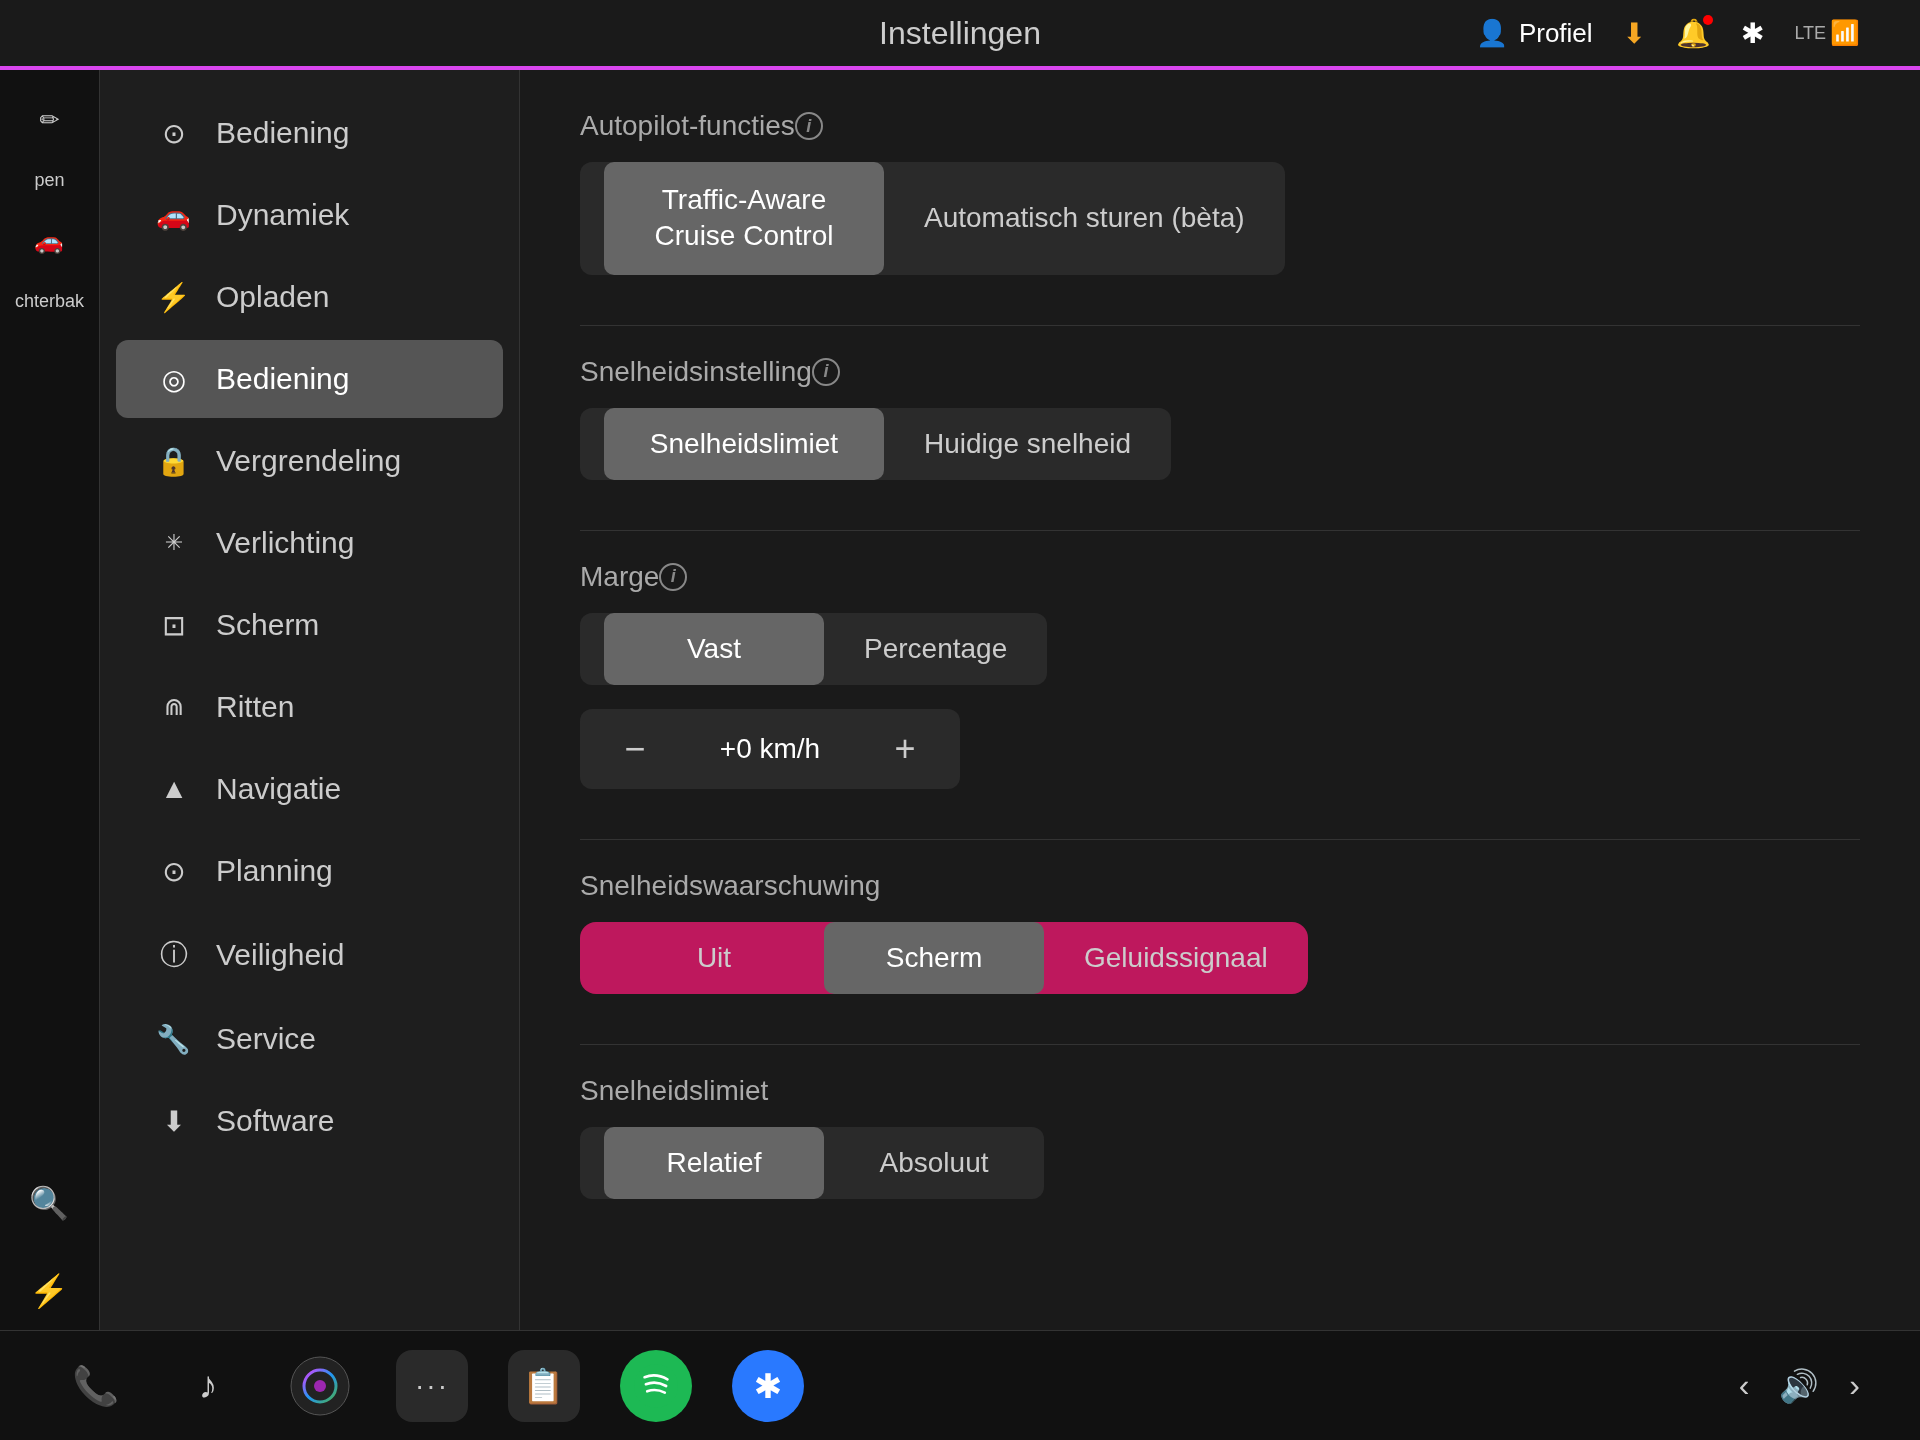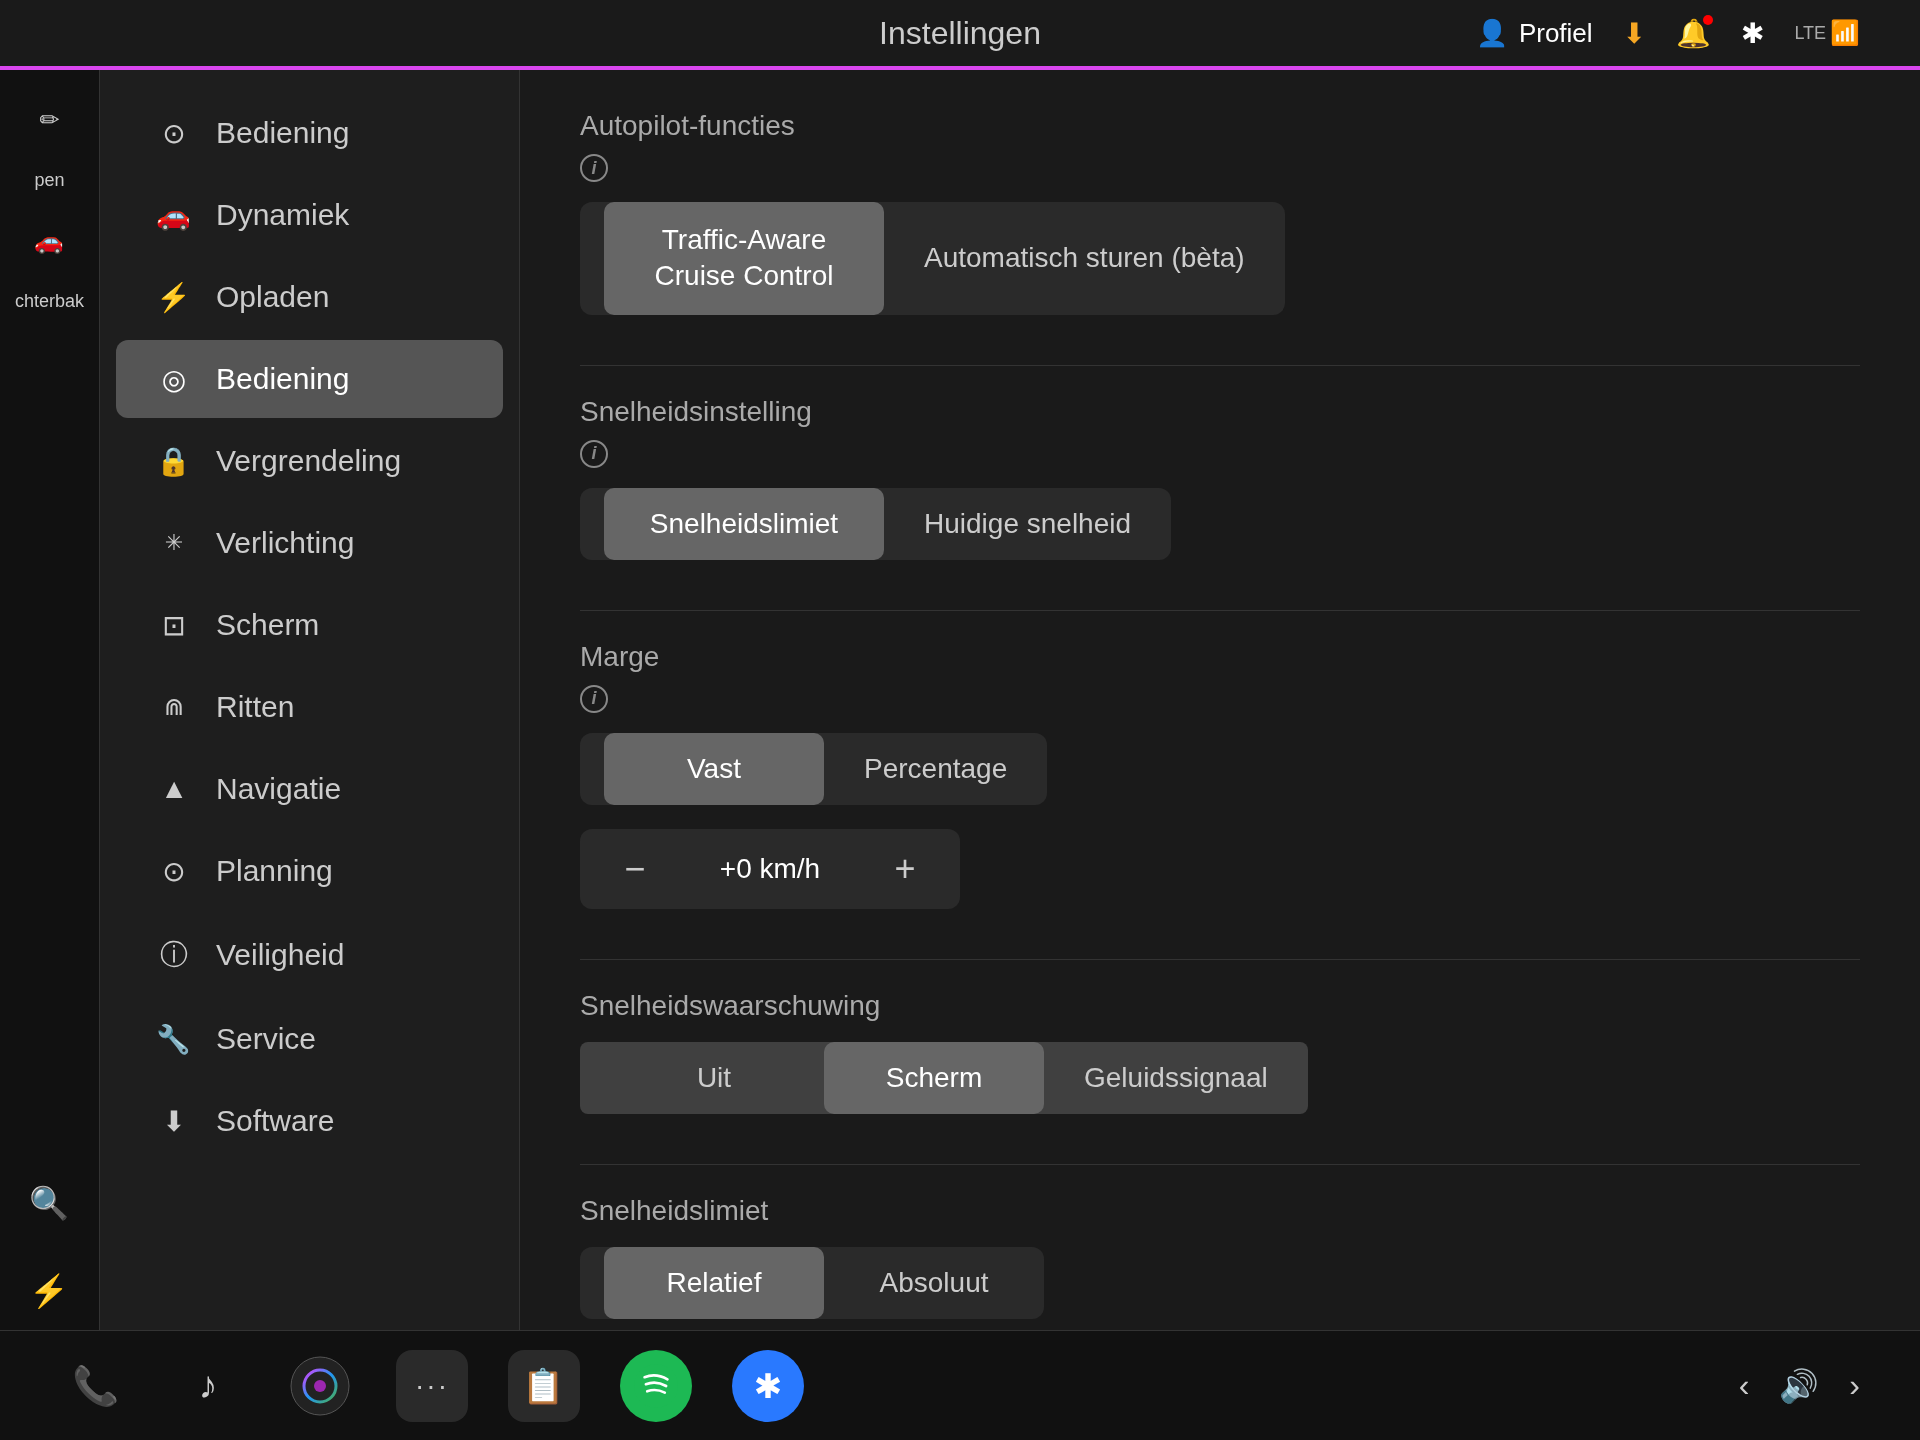--- a/index.html
+++ b/index.html
@@ -143,22 +143,21 @@
     
     .section {
       margin-bottom: 50px;
     }
 
     .section-title {
       font-size: 28px;
       color: #aaa;
       margin-bottom: 20px;
       display: flex;
-      gap: 12px;
-      flex-direction: column;
+      align-items: center;
     }
 
     .info-icon {
       width: 28px;
       height: 28px;
       border-radius: 50%;
       border: 2px solid #888;
       display: flex;
       align-items: center;
       justify-content: center;
@@ -229,22 +228,22 @@
     }
 
     .speed-value {
       font-size: 28px;
       color: #fff;
     }
 
     
     .toggle-group-3 {
       display: flex;
-      background: #404040;
-      border-radius: 8px;
+      background: #be185d;
+      border-radius: 16px;
       overflow: hidden;
       width: fit-content;
     }
 
     
     .taskbar {
       position: absolute;
       bottom: 0;
       left: 0;
       right: 0;

